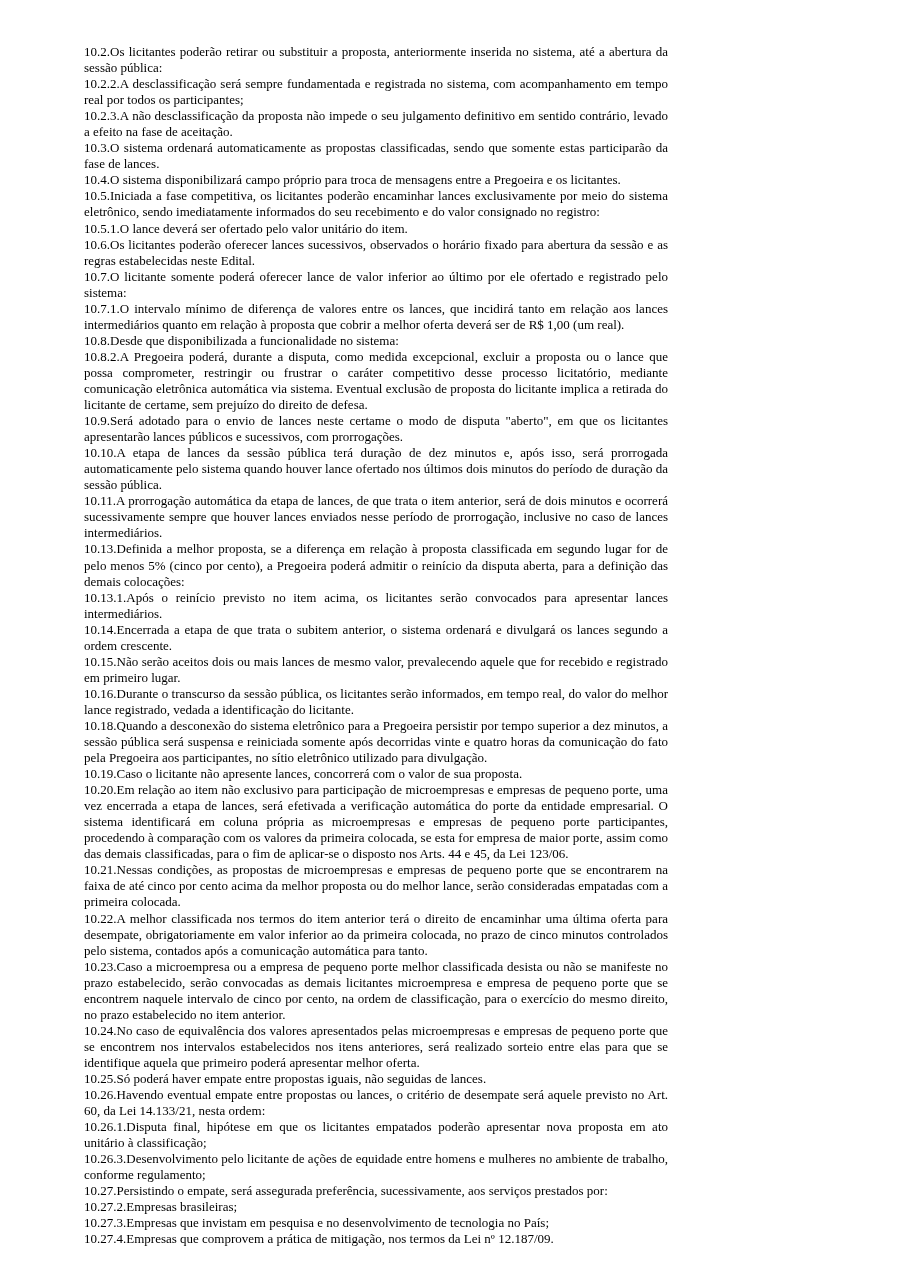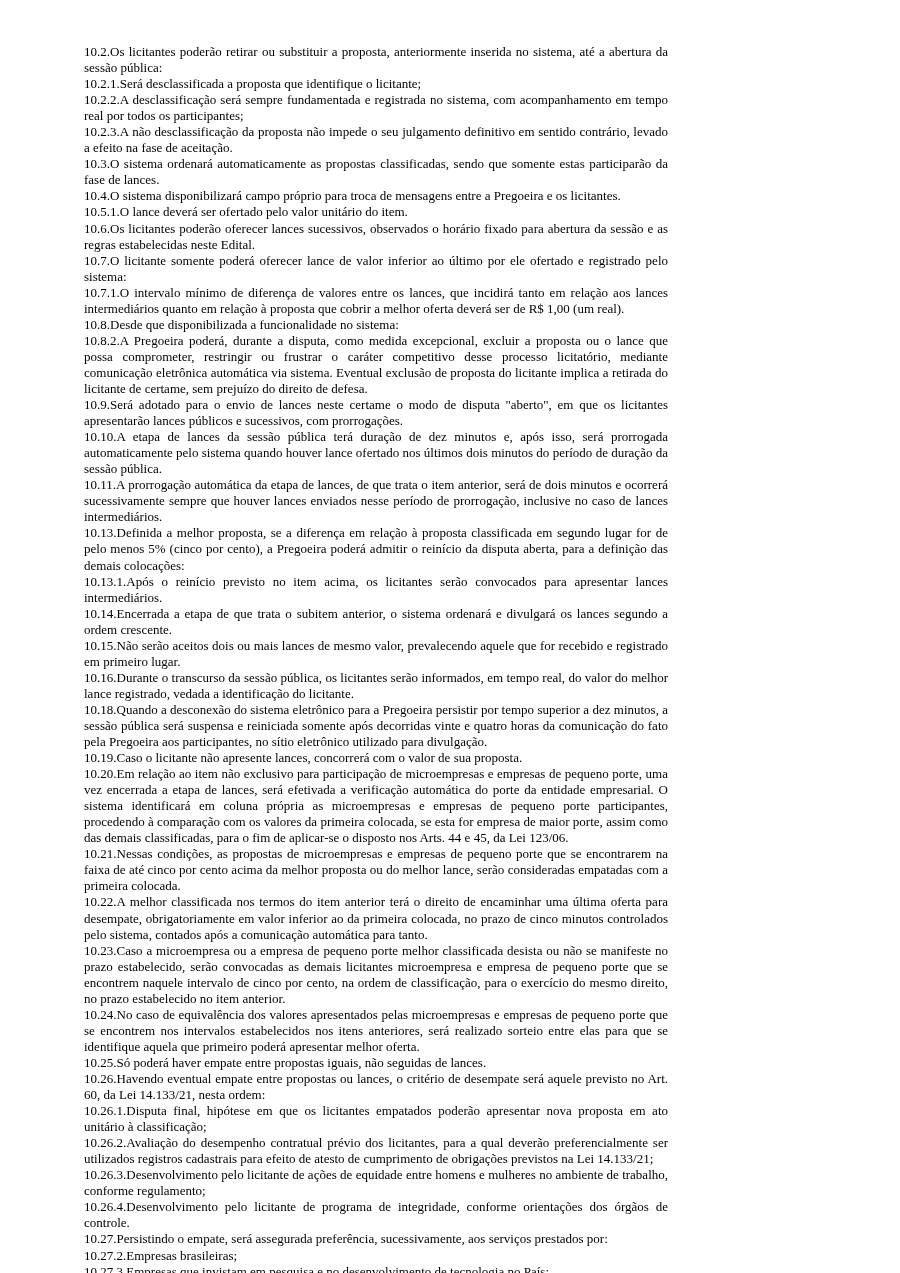--- a/index.html
+++ b/index.html
@@ -33,25 +33,25 @@
     text-justify: inter-word;
     hyphens: none;
   }
 </style>
 </head>
 <body>
 
 <div class="page">
   <div class="doc-body">
     <p class="para">10.2.Os licitantes poderão retirar ou substituir a proposta, anteriormente inserida no sistema, até a abertura da sessão pública:</p>
-    <p class="para">10.2.1.Será desclassificada a proposta que identifique o licitante;</p>
     <p class="para">10.2.2.A desclassificação será sempre fundamentada e registrada no sistema, com acompanhamento em tempo real por todos os participantes;</p>
     <p class="para">10.2.3.A não desclassificação da proposta não impede o seu julgamento definitivo em sentido contrário, levado a efeito na fase de aceitação.</p>
     <p class="para">10.3.O sistema ordenará automaticamente as propostas classificadas, sendo que somente estas participarão da fase de lances.</p>
     <p class="para">10.4.O sistema disponibilizará campo próprio para troca de mensagens entre a Pregoeira e os licitantes.</p>
+    <p class="para">10.5.Iniciada a fase competitiva, os licitantes poderão encaminhar lances exclusivamente por meio do sistema eletrônico, sendo imediatamente informados do seu recebimento e do valor consignado no registro:</p>
     <p class="para">10.5.1.O lance deverá ser ofertado pelo valor unitário do item.</p>
     <p class="para">10.6.Os licitantes poderão oferecer lances sucessivos, observados o horário fixado para abertura da sessão e as regras estabelecidas neste Edital.</p>
     <p class="para">10.7.O licitante somente poderá oferecer lance de valor inferior ao último por ele ofertado e registrado pelo sistema:</p>
     <p class="para">10.7.1.O intervalo mínimo de diferença de valores entre os lances, que incidirá tanto em relação aos lances intermediários quanto em relação à proposta que cobrir a melhor oferta deverá ser de R$ 1,00 (um real).</p>
     <p class="para">10.8.Desde que disponibilizada a funcionalidade no sistema:</p>
     <p class="para">10.8.2.A Pregoeira poderá, durante a disputa, como medida excepcional, excluir a proposta ou o lance que possa comprometer, restringir ou frustrar o caráter competitivo desse processo licitatório, mediante comunicação eletrônica automática via sistema. Eventual exclusão de proposta do licitante implica a retirada do licitante de certame, sem prejuízo do direito de defesa.</p>
     <p class="para">10.9.Será adotado para o envio de lances neste certame o modo de disputa "aberto", em que os licitantes apresentarão lances públicos e sucessivos, com prorrogações.</p>
     <p class="para">10.10.A etapa de lances da sessão pública terá duração de dez minutos e, após isso, será prorrogada automaticamente pelo sistema quando houver lance ofertado nos últimos dois minutos do período de duração da sessão pública.</p>
     <p class="para">10.11.A prorrogação automática da etapa de lances, de que trata o item anterior, será de dois minutos e ocorrerá sucessivamente sempre que houver lances enviados nesse período de prorrogação, inclusive no caso de lances intermediários.</p>
     <p class="para">10.13.Definida a melhor proposta, se a diferença em relação à proposta classificada em segundo lugar for de pelo menos 5% (cinco por cento), a Pregoeira poderá admitir o reinício da disputa aberta, para a definição das demais colocações:</p>
@@ -62,21 +62,19 @@
     <p class="para">10.18.Quando a desconexão do sistema eletrônico para a Pregoeira persistir por tempo superior a dez minutos, a sessão pública será suspensa e reiniciada somente após decorridas vinte e quatro horas da comunicação do fato pela Pregoeira aos participantes, no sítio eletrônico utilizado para divulgação.</p>
     <p class="para">10.19.Caso o licitante não apresente lances, concorrerá com o valor de sua proposta.</p>
     <p class="para">10.20.Em relação ao item não exclusivo para participação de microempresas e empresas de pequeno porte, uma vez encerrada a etapa de lances, será efetivada a verificação automática do porte da entidade empresarial. O sistema identificará em coluna própria as microempresas e empresas de pequeno porte participantes, procedendo à comparação com os valores da primeira colocada, se esta for empresa de maior porte, assim como das demais classificadas, para o fim de aplicar-se o disposto nos Arts. 44 e 45, da Lei 123/06.</p>
     <p class="para">10.21.Nessas condições, as propostas de microempresas e empresas de pequeno porte que se encontrarem na faixa de até cinco por cento acima da melhor proposta ou do melhor lance, serão consideradas empatadas com a primeira colocada.</p>
     <p class="para">10.22.A melhor classificada nos termos do item anterior terá o direito de encaminhar uma última oferta para desempate, obrigatoriamente em valor inferior ao da primeira colocada, no prazo de cinco minutos controlados pelo sistema, contados após a comunicação automática para tanto.</p>
     <p class="para">10.23.Caso a microempresa ou a empresa de pequeno porte melhor classificada desista ou não se manifeste no prazo estabelecido, serão convocadas as demais licitantes microempresa e empresa de pequeno porte que se encontrem naquele intervalo de cinco por cento, na ordem de classificação, para o exercício do mesmo direito, no prazo estabelecido no item anterior.</p>
     <p class="para">10.24.No caso de equivalência dos valores apresentados pelas microempresas e empresas de pequeno porte que se encontrem nos intervalos estabelecidos nos itens anteriores, será realizado sorteio entre elas para que se identifique aquela que primeiro poderá apresentar melhor oferta.</p>
     <p class="para">10.25.Só poderá haver empate entre propostas iguais, não seguidas de lances.</p>
     <p class="para">10.26.Havendo eventual empate entre propostas ou lances, o critério de desempate será aquele previsto no Art. 60, da Lei 14.133/21, nesta ordem:</p>
     <p class="para">10.26.1.Disputa final, hipótese em que os licitantes empatados poderão apresentar nova proposta em ato unitário à classificação;</p>
-    <p class="para">10.26.2.Avaliação do desempenho contratual prévio dos licitantes, para a qual deverão preferencialmente ser utilizados registros cadastrais para efeito de atesto de cumprimento de obrigações previstos na Lei 14.133/21;</p>
     <p class="para">10.26.3.Desenvolvimento pelo licitante de ações de equidade entre homens e mulheres no ambiente de trabalho, conforme regulamento;</p>
-    <p class="para">10.26.4.Desenvolvimento pelo licitante de programa de integridade, conforme orientações dos órgãos de controle.</p>
     <p class="para">10.27.Persistindo o empate, será assegurada preferência, sucessivamente, aos serviços prestados por:</p>
     <p class="para">10.27.2.Empresas brasileiras;</p>
     <p class="para">10.27.3.Empresas que invistam em pesquisa e no desenvolvimento de tecnologia no País;</p>
     <p class="para">10.27.4.Empresas que comprovem a prática de mitigação, nos termos da Lei nº 12.187/09.</p>
   </div>
 </div>
 
 </body></html>

